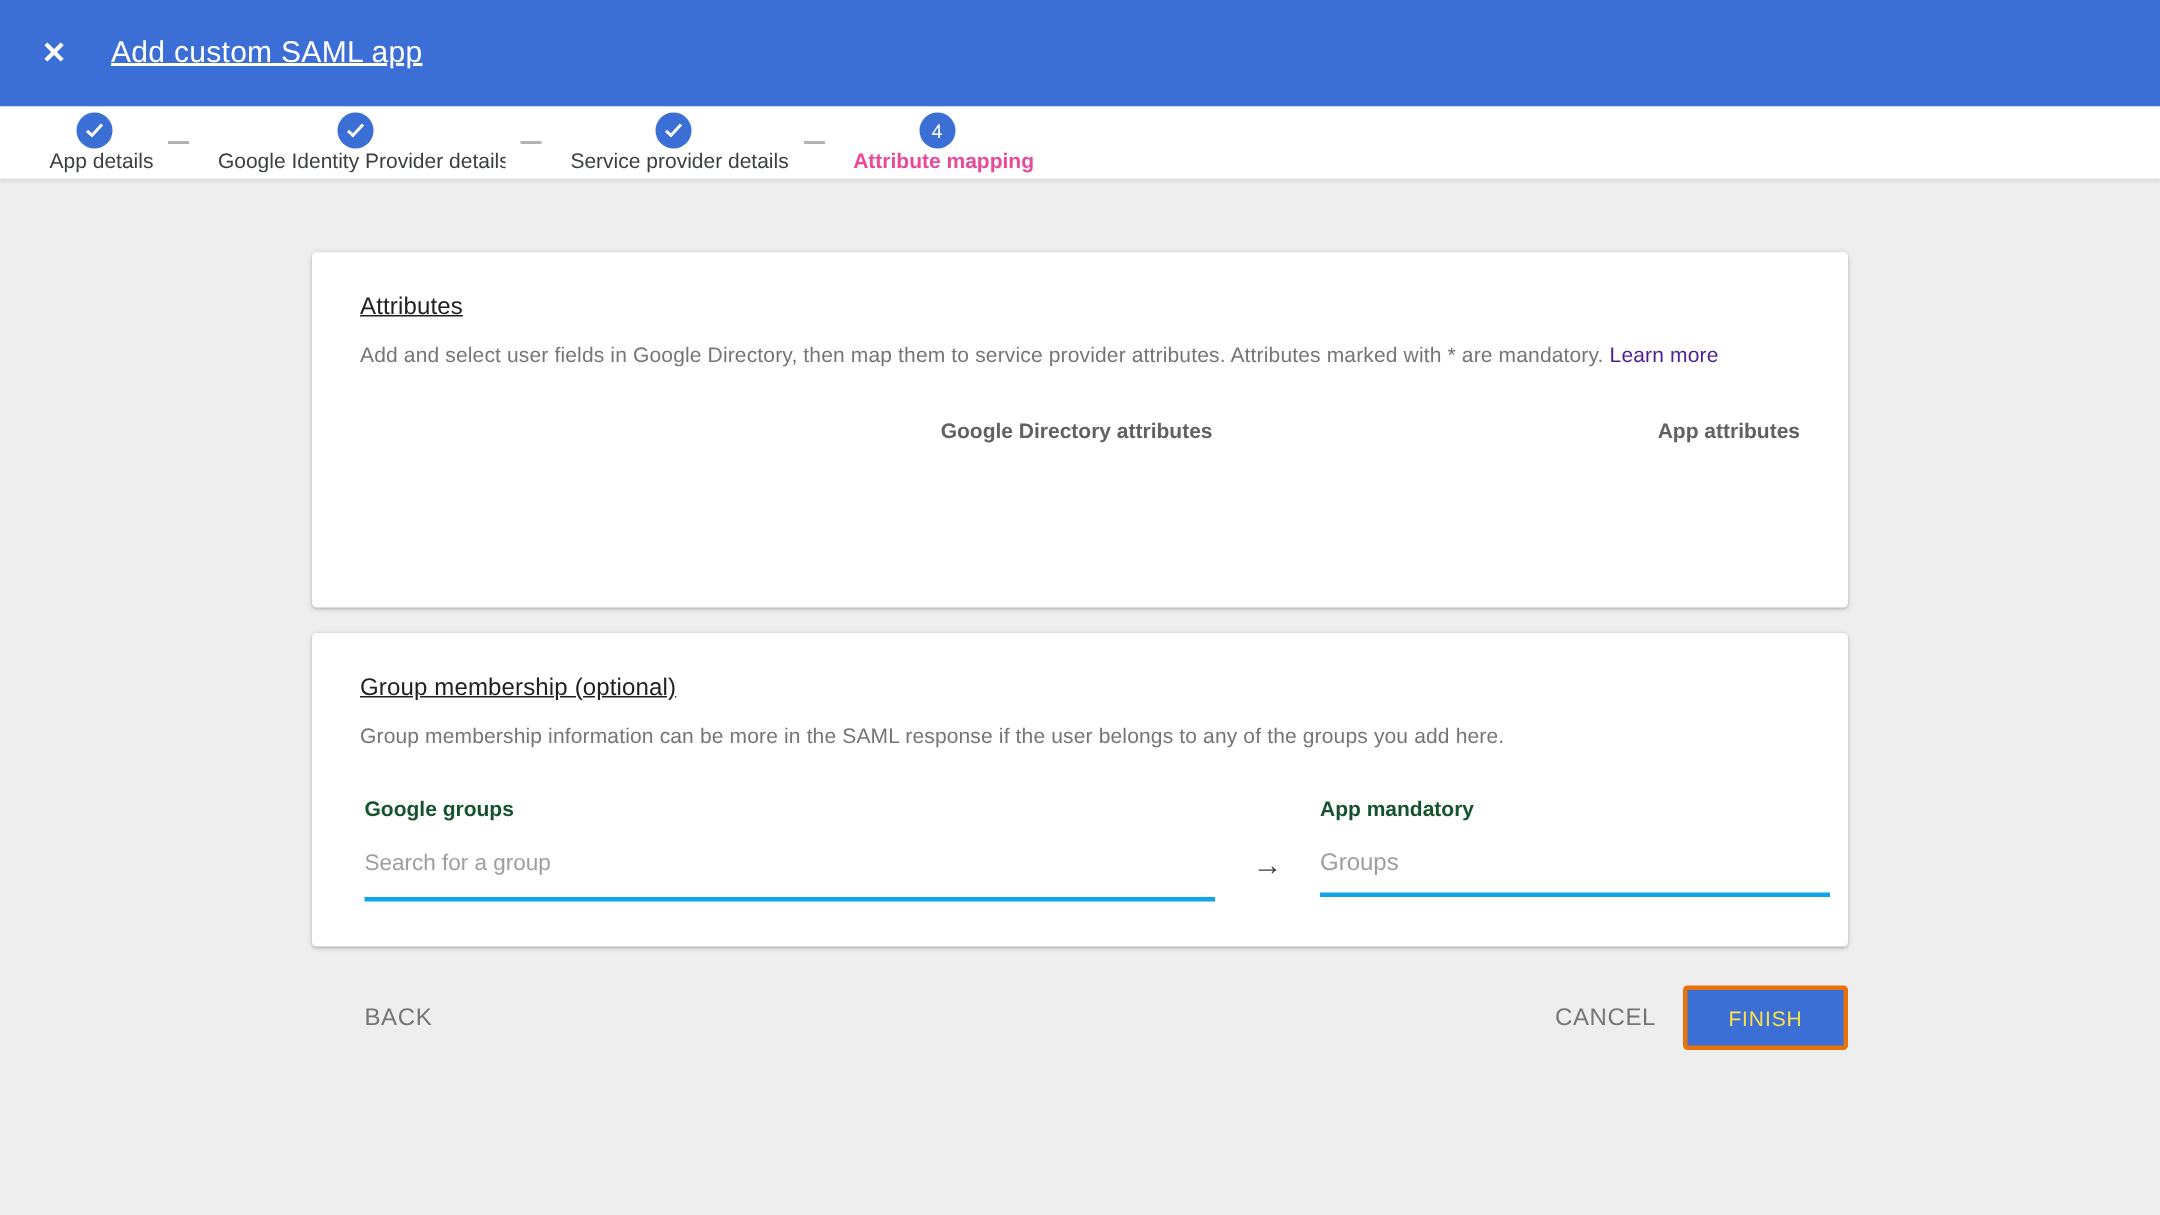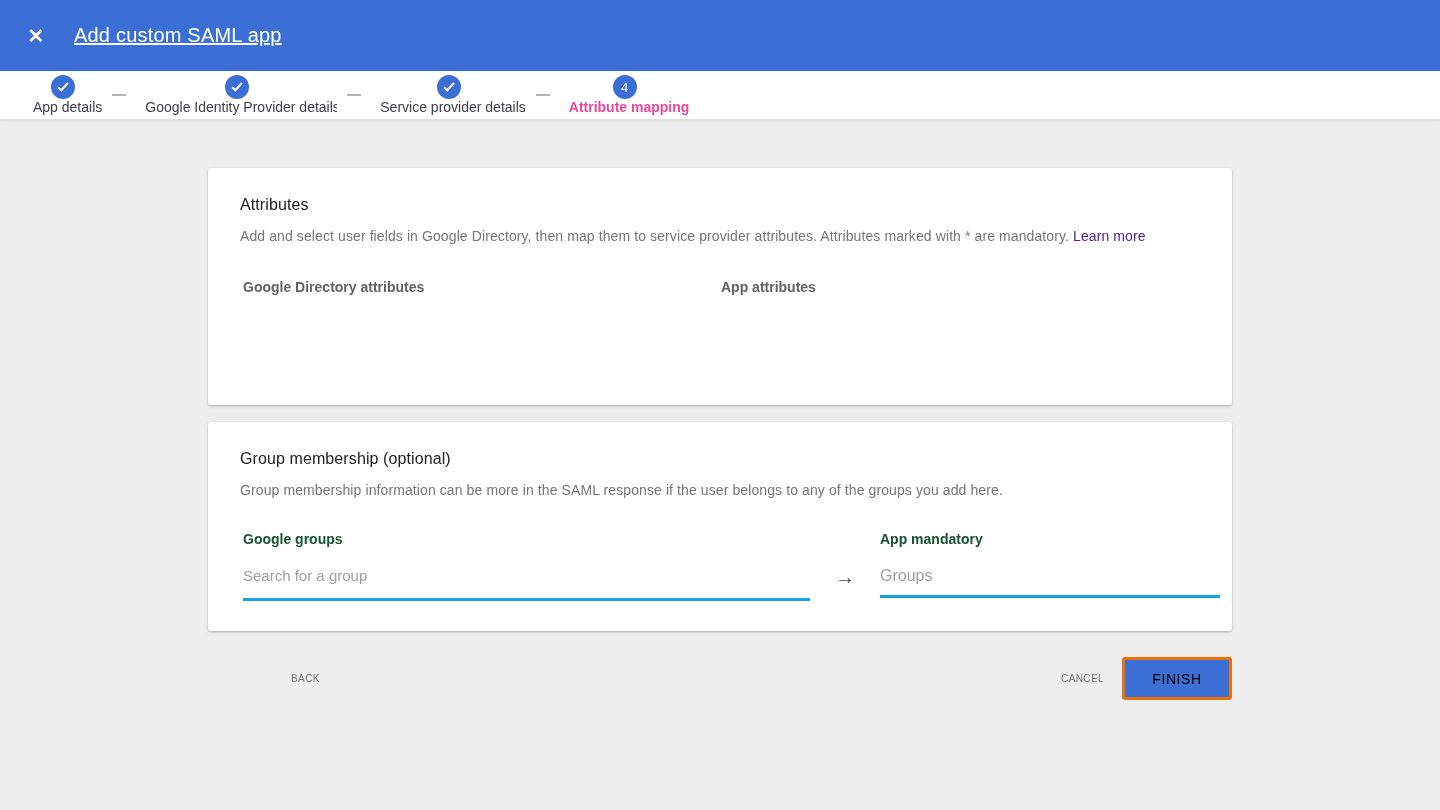--- a/index.html
+++ b/index.html
@@ -49,25 +49,25 @@
 
   
   .main { padding-top: 48px; }
   .card {
     width: 1024px; margin: 0 auto; background: #ffffff; border-radius: 3px;
     box-shadow: 0 1px 2px rgba(0,0,0,0.18), 0 1px 4px rgba(0,0,0,0.12);
     padding: 28px 32px 0;
   }
   .card-attributes { height: 237px; }
   .card-groups { height: 209px; margin-top: 17px; }
-  .card-title { font-size: 16px; font-weight: 500; color: #212121; letter-spacing: 0.1px; }
+  .card-title { font-size: 16px; font-weight: 500; color: #212121; letter-spacing: 0.1px; text-decoration: underline; }
   .card-desc { margin-top: 14px; font-size: 14px; color: #757575; letter-spacing: 0.1px; }
   .link { color: #4c1d95; cursor: pointer; text-decoration: none; }
 
-  .col-headers { display: flex; margin-top: 35px; padding-left: 3px; }
+  .col-headers { display: flex; margin-top: 35px; padding-left: 3px; justify-content: flex-end; }
   .col-header { font-size: 14px; font-weight: 700; color: #616161; }
   .col-header.left { width: 478px; flex: none; }
 
   .add-mapping-btn {
     margin-top: 27px; margin-left: 0; height: 36px; padding: 0 24px;
     background: #ffffff; border: 1px solid #dadce0; border-radius: 4px;
     box-shadow: 0 1px 2px rgba(0,0,0,0.15);
     color: #4573df; font-size: 14px; font-weight: 500; letter-spacing: 0.4px;
     font-family: "Liberation Sans", sans-serif; cursor: pointer;
   }
@@ -94,29 +94,28 @@
   .text-input::placeholder { color: #9e9e9e; opacity: 1; }
 
   
   .footer {
     width: 1024px; margin: 26px auto 0; display: flex; align-items: center;
     padding-left: 27px;
   }
   .text-btn {
     background: none; border: none; cursor: pointer;
     font-family: "Liberation Sans", sans-serif;
-    font-size: 10px; font-weight: 500; color: #757575; letter-spacing: 0.4px;
+    font-size: 16px; font-weight: 500; color: #757575; letter-spacing: 0.4px;
     padding: 10px 8px;
-    margin-left: 48px;
   }
   .spacer { flex: 1; }
   .cancel-btn { margin-right: 10px; }
   .finish-btn {
     border: 3px solid #e8710a; border-radius: 3px; background: #3b6fd6;
-    color: #000000; font-size: 14px; font-weight: 500; letter-spacing: 0.6px;
+    color: #fde047; font-size: 14px; font-weight: 500; letter-spacing: 0.6px;
     font-family: "Liberation Sans", sans-serif;
     height: 43px; width: 110px; cursor: pointer;
   }
 </style>
 </head>
 <body>
 
 <div class="app-header">
   <div class="close-btn">✕</div>
   <div class="app-title">Add custom SAML app</div>

